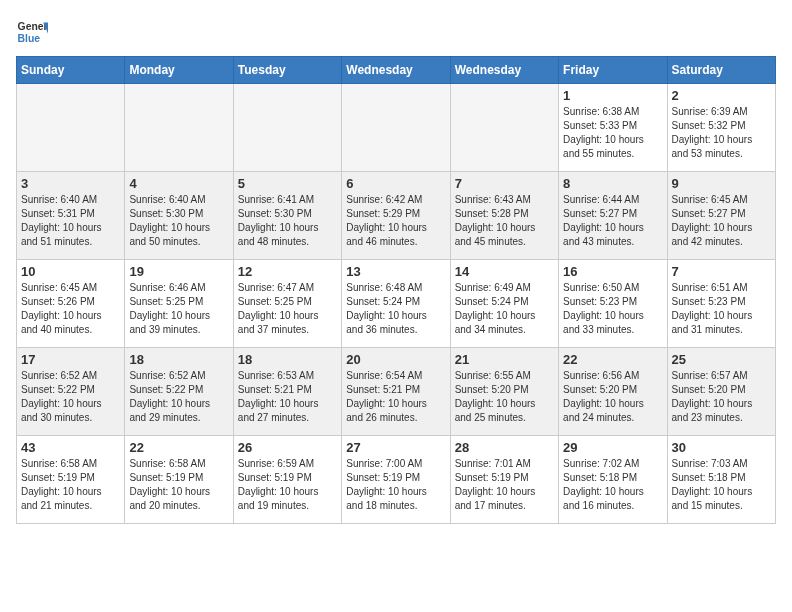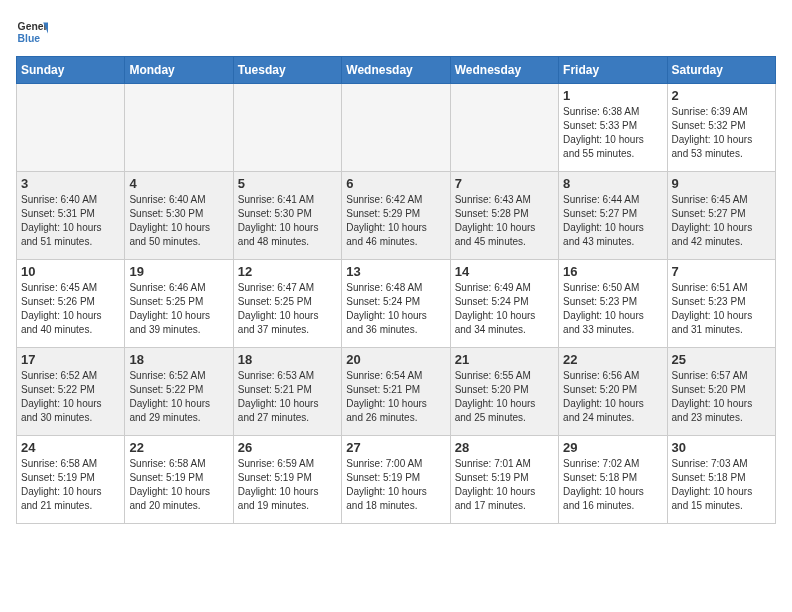--- a/index.html
+++ b/index.html
@@ -210,21 +210,21 @@
           <div class="day-num">22</div>
           <div class="day-info">Sunrise: 6:56 AM<br>Sunset: 5:20 PM<br>Daylight: 10 hours and 24 minutes.</div>
         </td>
         <td>
           <div class="day-num">25</div>
           <div class="day-info">Sunrise: 6:57 AM<br>Sunset: 5:20 PM<br>Daylight: 10 hours and 23 minutes.</div>
         </td>
       </tr>
       <tr>
         <td>
-          <div class="day-num">24</div>
+          <div class="day-num">43</div>
           <div class="day-info">Sunrise: 6:58 AM<br>Sunset: 5:19 PM<br>Daylight: 10 hours and 21 minutes.</div>
         </td>
         <td>
           <div class="day-num">22</div>
           <div class="day-info">Sunrise: 6:58 AM<br>Sunset: 5:19 PM<br>Daylight: 10 hours and 20 minutes.</div>
         </td>
         <td>
           <div class="day-num">26</div>
           <div class="day-info">Sunrise: 6:59 AM<br>Sunset: 5:19 PM<br>Daylight: 10 hours and 19 minutes.</div>
         </td>

